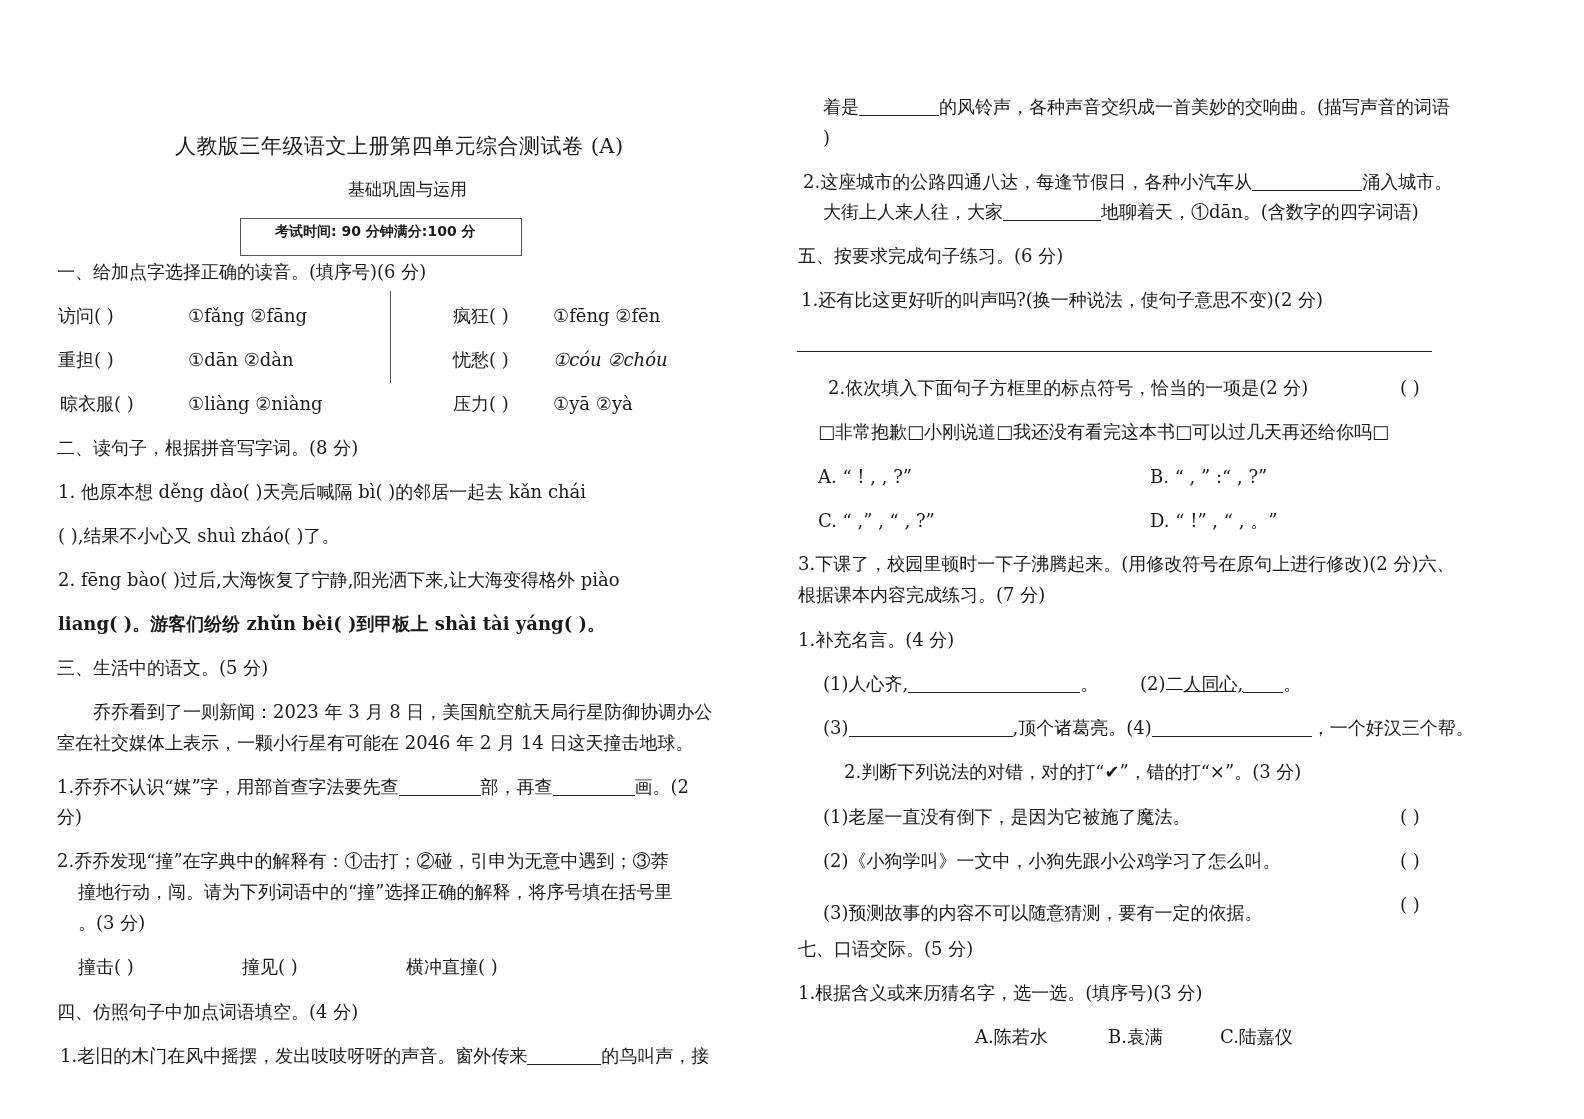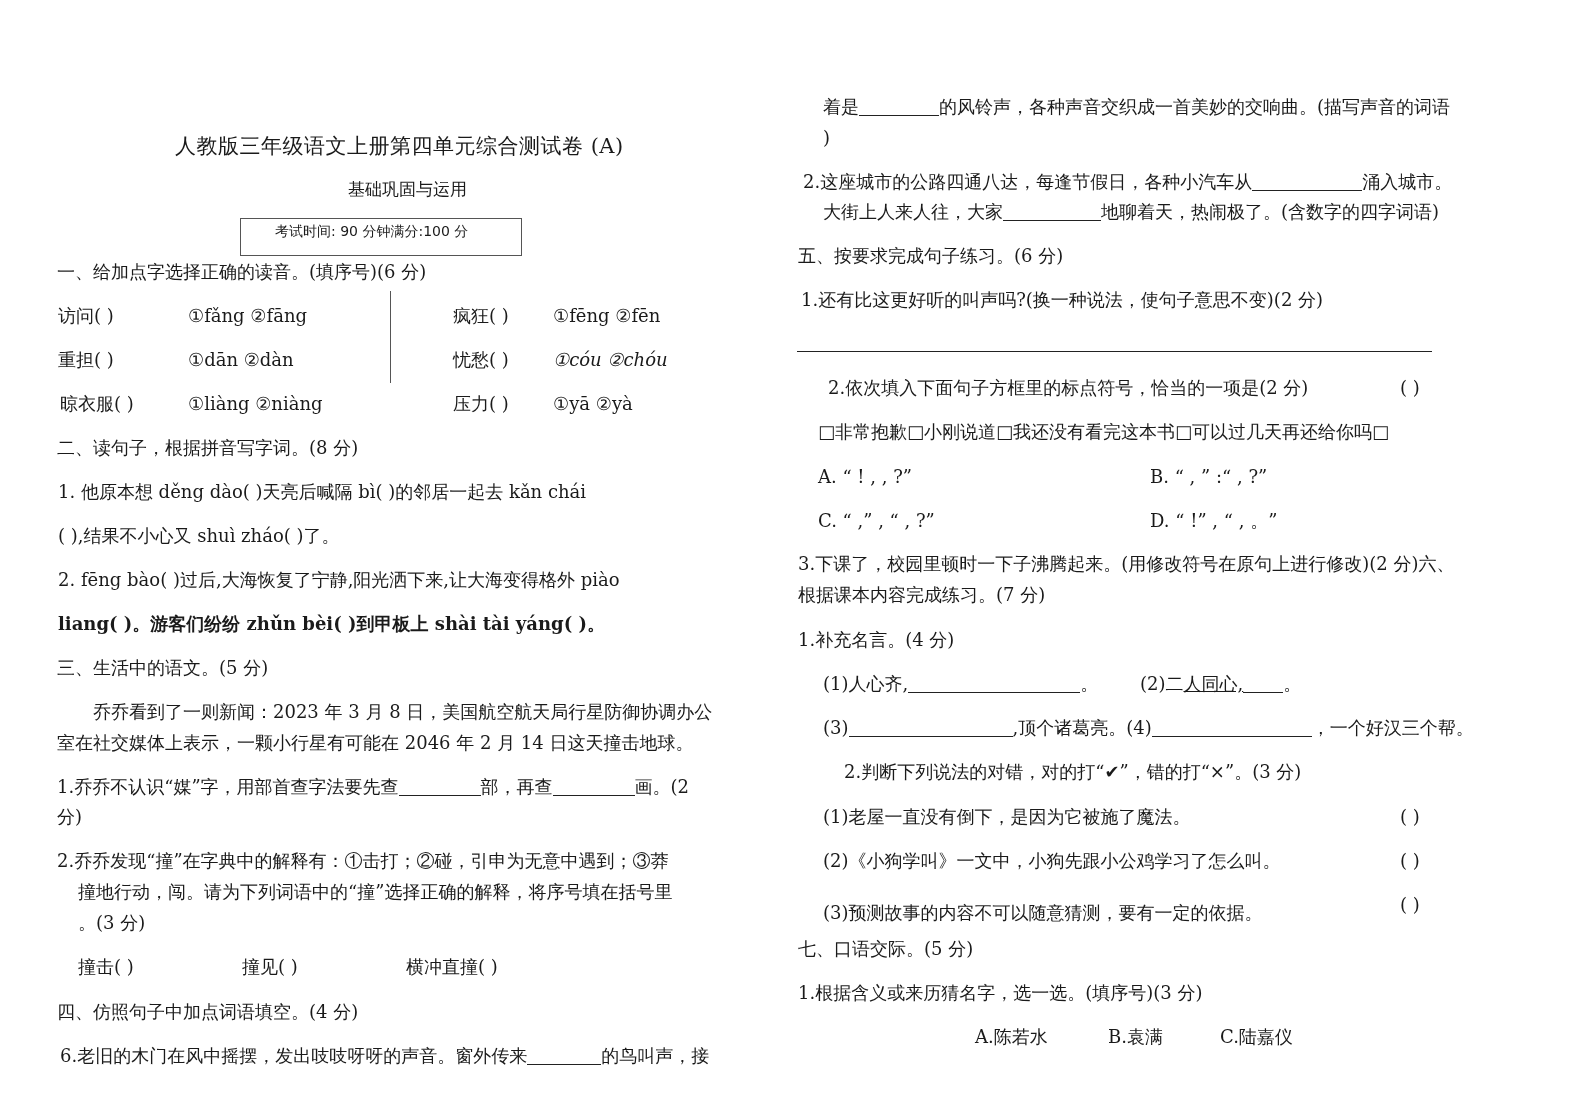--- a/index.html
+++ b/index.html
@@ -8,21 +8,21 @@
       font-family: "DejaVu Serif", "Liberation Serif", serif;
       color: #1a1a1a;
     }
     .abs { position: absolute; white-space: nowrap; }
     .t { font-size: 18px; line-height: 22px; }
     .title { font-size: 21px; letter-spacing: 0.5px; }
     .sub { font-size: 17px; }
     .blank { display: inline-block; border-bottom: 1px solid #222; height: 18px; vertical-align: -3px; }
     .box-info {
       position: absolute; left: 240px; top: 218px; width: 282px; height: 38px;
-      border: 1px solid #555; box-sizing: border-box;
+      border: 1px solid #555; box-sizing: border-box; font-weight: bold;
     }
     .box-info span { position: absolute; left: 34px; top: 4px; font-size: 14px; font-family: "DejaVu Sans", sans-serif; }
     .vline { position: absolute; left: 390px; top: 291px; width: 1px; height: 92px; background: #555; }
     .hline { position: absolute; left: 797px; top: 351px; width: 635px; height: 1px; background: #222; }
     .ul { text-decoration: underline; }
   </style>
 </head>
 <body>
 
 <div class="abs title" style="left:175px; top:132px;">人教版三年级语文上册第四单元综合测试卷 (A)</div>
@@ -63,32 +63,32 @@
 <div class="abs t" style="left:57px; top:806px;">分)</div>
 <div class="abs t" style="left:57px; top:850px;">2.乔乔发现“撞”在字典中的解释有：①击打；②碰，引申为无意中遇到；③莽</div>
 <div class="abs t" style="left:78px; top:881px;">撞地行动，闯。请为下列词语中的“撞”选择正确的解释，将序号填在括号里</div>
 <div class="abs t" style="left:78px; top:912px;">。(3 分)</div>
 <div class="abs t" style="left:78px; top:956px;">撞击(      )</div>
 <div class="abs t" style="left:242px; top:956px;">撞见(      )</div>
 <div class="abs t" style="left:406px; top:956px;">横冲直撞(      )</div>
 
 <div class="abs t" style="left:57px; top:1001px;">四、仿照句子中加点词语填空。(4 分)</div>
 <div class="abs t" style="left:60px; top:1045px;">
-  <span>6.老旧的木门在风中摇摆，发出吱吱呀呀的声音。窗外传来</span><span class="blank" style="width:74px;"></span><span>的鸟叫声，接</span>
+  <span>1.老旧的木门在风中摇摆，发出吱吱呀呀的声音。窗外传来</span><span class="blank" style="width:74px;"></span><span>的鸟叫声，接</span>
 </div>
 
 <div class="abs t" style="left:823px; top:96px;">
   <span>着是</span><span class="blank" style="width:80px;"></span><span>的风铃声，各种声音交织成一首美妙的交响曲。(描写声音的词语</span>
 </div>
 <div class="abs t" style="left:823px; top:127px;">)</div>
 <div class="abs t" style="left:803px; top:171px;">
   <span>2.这座城市的公路四通八达，每逢节假日，各种小汽车从</span><span class="blank" style="width:110px;"></span><span>涌入城市。</span>
 </div>
 <div class="abs t" style="left:823px; top:201px;">
-  <span>大街上人来人往，大家</span><span class="blank" style="width:98px;"></span><span>地聊着天，热闹极了。(含数字的四字词语)</span>
+  <span>大街上人来人往，大家</span><span class="blank" style="width:98px;"></span><span>地聊着天，①dān。(含数字的四字词语)</span>
 </div>
 
 <div class="abs t" style="left:798px; top:245px;">五、按要求完成句子练习。(6 分)</div>
 <div class="abs t" style="left:801px; top:289px;">1.还有比这更好听的叫声吗?(换一种说法，使句子意思不变)(2 分)</div>
 <div class="hline"></div>
 <div class="abs t" style="left:828px; top:377px;">2.依次填入下面句子方框里的标点符号，恰当的一项是(2 分)</div>
 <div class="abs t" style="left:1400px; top:377px;">(      )</div>
 <div class="abs t" style="left:818px; top:421px;">□非常抱歉□小刚说道□我还没有看完这本书□可以过几天再还给你吗□</div>
 <div class="abs t" style="left:818px; top:466px;">A.  “   !   ,   ,   ?”</div>
 <div class="abs t" style="left:1150px; top:466px;">B.  “ , ”   :“   ,   ?”</div>

